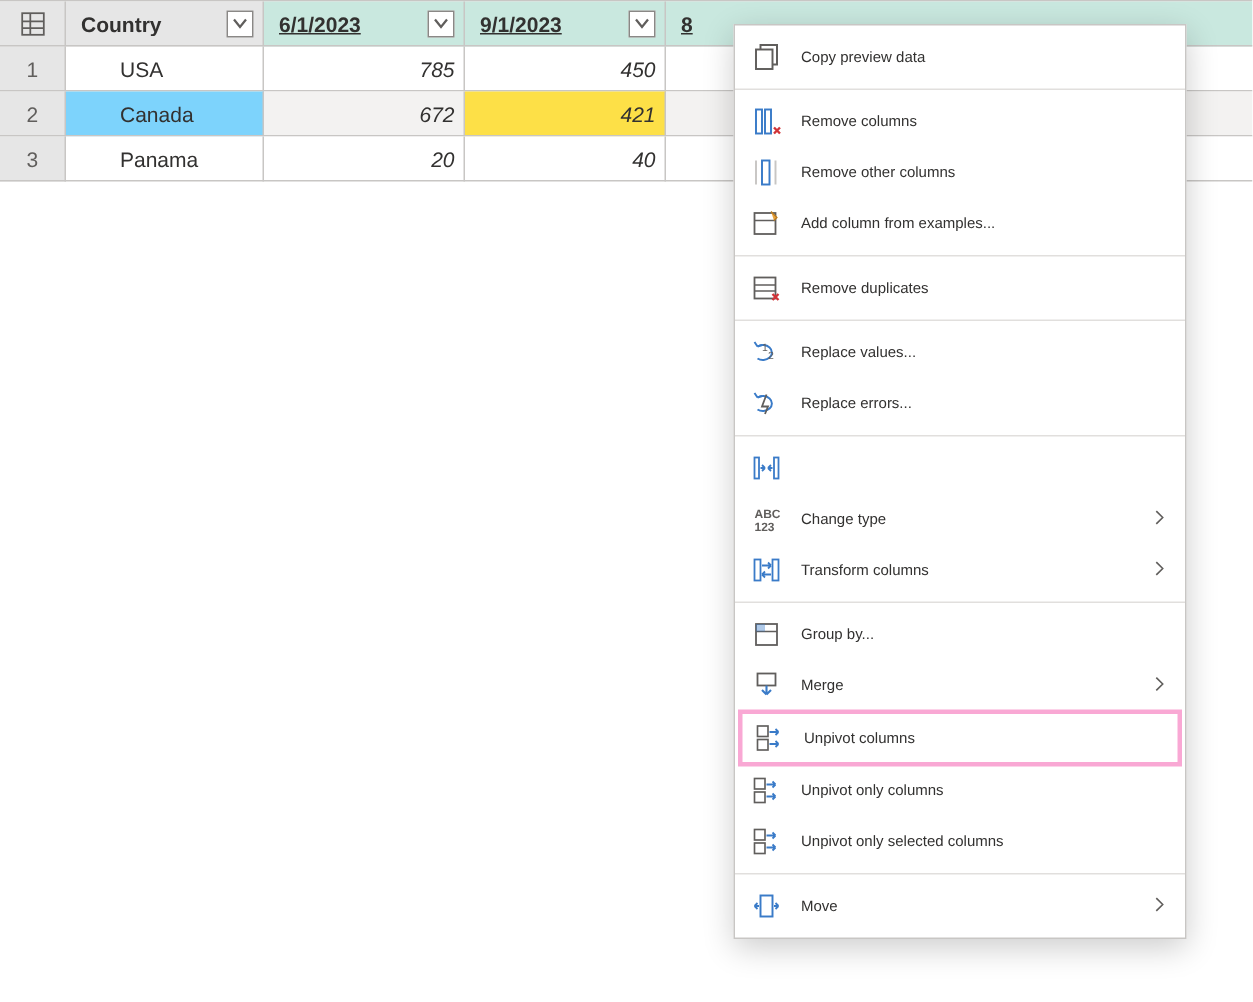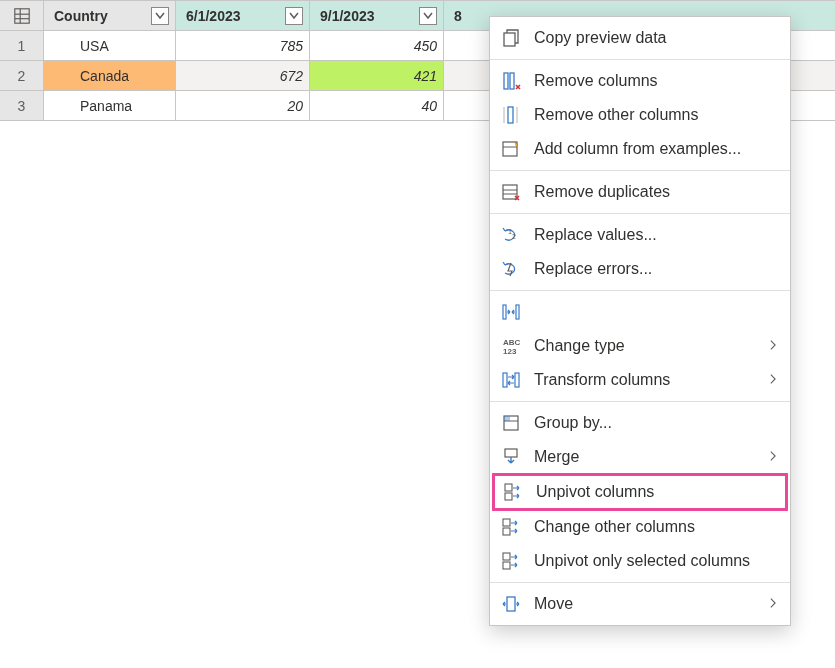--- a/index.html
+++ b/index.html
@@ -35,21 +35,21 @@
     }
     .corner svg { width: 18px; height: 18px; }
 
     .hcell {
       background: #e6e6e6;
       font-weight: 600;
       gap: 4px;
       position: relative;
       overflow: hidden;
     }
-    .hcell.selected { background: #c9e8df; }
+    .hcell.selected { background: #c9e8df; text-decoration: underline; }
     .hcell .label { flex: 1 1 auto; overflow: hidden; text-overflow: clip; }
     .type-icon { flex: 0 0 auto; display: flex; align-items: center; }
     .dropdown {
       flex: 0 0 auto;
       width: 18px; height: 18px;
       border: 1px solid #8a8886;
       background: #fff;
       display: flex; align-items: center; justify-content: center;
     }
     .dropdown svg { width: 10px; height: 10px; }
@@ -66,35 +66,35 @@
     
     .menu {
       position: absolute;
       left: 489px;
       top: 16px;
       width: 302px;
       background: #fff;
       border: 1px solid #c8c6c4;
       box-shadow: 0 6px 20px rgba(0,0,0,.20);
       padding: 4px 0;
-      font-size: 16px;
+      font-size: 10px;
     }
     .menu-item {
       display: flex;
       align-items: center;
       height: 34px;
       padding: 0 12px 0 10px;
       gap: 12px;
       cursor: default;
     }
     .menu-item .icon { width: 22px; height: 22px; flex: 0 0 auto; display:flex; align-items:center; justify-content:center; }
     .menu-item .text { flex: 1 1 auto; }
     .menu-item .chev { flex: 0 0 auto; color: #605e5c; }
     .menu-item.highlight {
-      border: 3px solid #ec4899;
+      border: 3px solid #f9a8d4;
       height: 38px;
       margin: -1px 2px;
       padding: 0 9px 0 7px;
     }
     .menu-sep {
       height: 1px;
       background: #e1dfdd;
       margin: 4px 0;
     }
     .icon svg { width: 20px; height: 20px; }
@@ -264,23 +264,23 @@
     <span class="label">8</span>
   </div>
 
   <div class="rownum">1</div>
   <div class="rcell">USA</div>
   <div class="rcell num">785</div>
   <div class="rcell num">450</div>
   <div class="rcell num last"></div>
 
   <div class="rownum">2</div>
-  <div class="rcell row alt" style="background:#fdba74">Canada</div>
+  <div class="rcell row alt" style="background:#7dd3fc">Canada</div>
   <div class="rcell num" style="background:#f3f2f1">672</div>
-  <div class="rcell num" style="background:#bef264">421</div>
+  <div class="rcell num" style="background:#fde047">421</div>
   <div class="rcell num last" style="background:#f3f2f1"></div>
 
   <div class="rownum">3</div>
   <div class="rcell">Panama</div>
   <div class="rcell num">20</div>
   <div class="rcell num">40</div>
   <div class="rcell num last"></div>
 </div>
 
 <div class="menu">
@@ -400,21 +400,21 @@
         </svg>
       </span>
     <span class="text">Unpivot columns</span>
   </div>
   <div class="menu-item">
     <span class="icon">
         <svg viewBox="0 0 20 20">
           <use href="#i-unpivot"></use>
         </svg>
       </span>
-    <span class="text">Change other columns</span>
+    <span class="text">Unpivot only columns</span>
   </div>
   <div class="menu-item">
     <span class="icon">
         <svg viewBox="0 0 20 20">
           <use href="#i-unpivot"></use>
         </svg>
       </span>
     <span class="text">Unpivot only selected columns</span>
   </div>
   <div class="menu-sep"></div>

